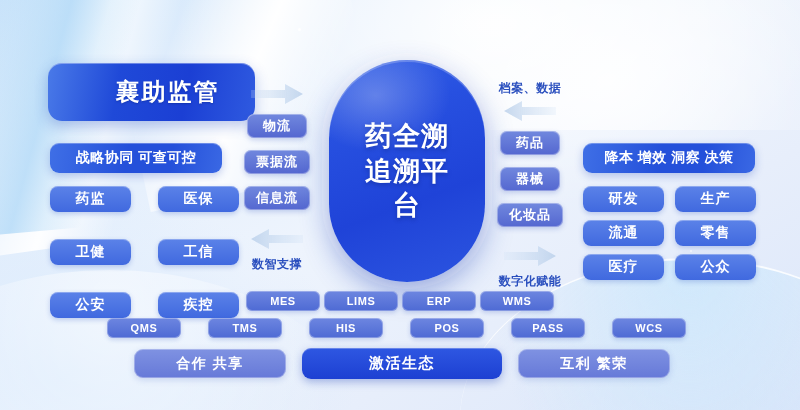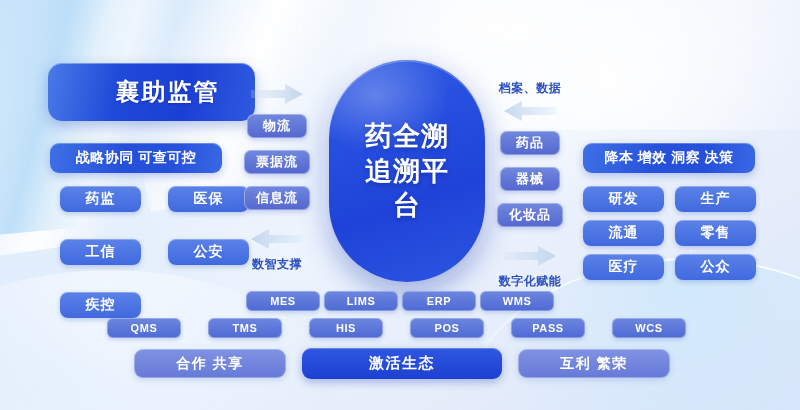--- a/index.html
+++ b/index.html
@@ -113,21 +113,21 @@
 
   
   .grid {
     position: absolute;
     display: grid;
     grid-template-columns: 81px 81px;
     grid-auto-rows: 26px;
     column-gap: 11px;
     row-gap: 8px;
   }
-  #grid-left  { left: 60px;  top: 186px; gap: 27px; }
+  #grid-left  { left: 50px;  top: 186px; gap: 27px; }
   #grid-right { left: 583px; top: 186px; }
 
   .tag {
     border-radius: 8px;
     display: flex; align-items: center; justify-content: center;
     color: #ffffff;
     font-size: 14px;
     font-weight: bold;
     letter-spacing: 1px;
     background: linear-gradient(180deg, #5b82e8 0%, #4069df 100%);
@@ -266,20 +266,21 @@
   <div class="deco dot d3"></div>
   <div class="deco dot d4"></div>
 
   <div class="side-title" id="title-left">襄助监管</div>
 
   <div class="side-sub" id="sub-left">战略协同  可查可控</div>
 
   <div class="grid" id="grid-left">
     <div class="tag">药监</div>
     <div class="tag">医保</div>
+    <div class="tag">卫健</div>
     <div class="tag">工信</div>
     <div class="tag">公安</div>
     <div class="tag">疾控</div>
   </div>
 
   <div class="flow-col" id="flow-left">
     <svg class="arrow" viewBox="0 0 56 22">
       <defs>
         <linearGradient id="agR1" x1="0" y1="0" x2="1" y2="0">
           <stop offset="0%" stop-color="#c9dcf2" stop-opacity="0.25"></stop>

